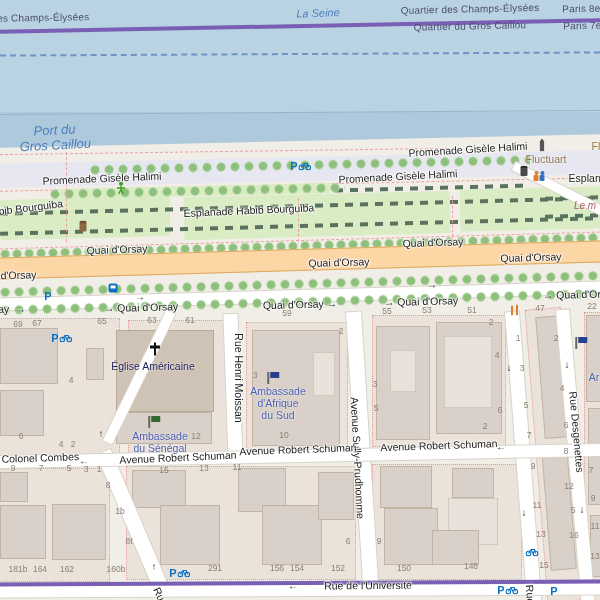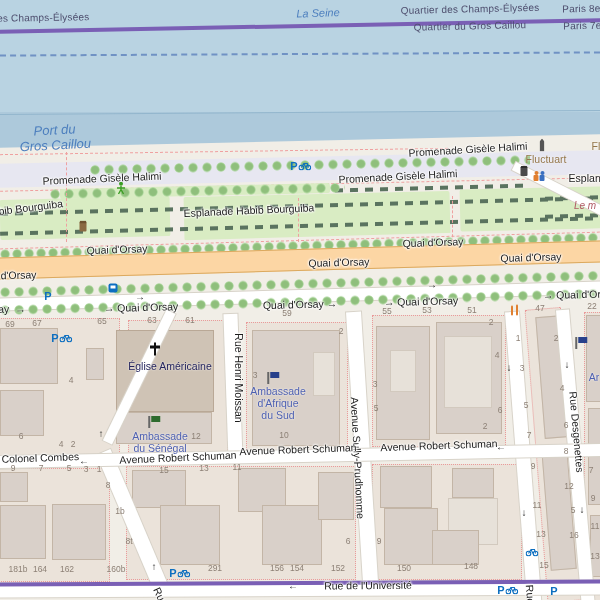--- a/index.html
+++ b/index.html
@@ -185,39 +185,39 @@
       <div class="lbl street" style="left: 531px; top: 614px; transform: translate(-50%, -50%) rotate(86deg);">Rue Surcouf</div>
       <div class="lbl street" style="left: 160px; top: 597px; transform: translate(-50%, -50%) rotate(65deg);">Rue</div>
       <div class="lbl street" style="left: 22px; top: 459px; transform: translate(-50%, -50%) rotate(-2deg);">Rue du Colonel Combes</div>
       <div class="lbl arrow" style="left: 84px; top: 461px; transform: translate(-50%, -50%);">←</div>
       <div class="lbl street" style="left: 178px; top: 458px; transform: translate(-50%, -50%) rotate(-2.5deg);">Avenue Robert Schuman</div>
       <div class="lbl street" style="left: 298px; top: 450px; transform: translate(-50%, -50%) rotate(-2deg);">Avenue Robert Schuman</div>
       <div class="lbl street" style="left: 439px; top: 446px; transform: translate(-50%, -50%) rotate(-2deg);">Avenue Robert Schuman</div>
       <div class="lbl arrow" style="left: 501px; top: 447px; transform: translate(-50%, -50%);">←</div>
       <div class="lbl street" style="left: 368px; top: 586px; transform: translate(-50%, -50%) rotate(-0.5deg);">Rue de l'Université</div>
       <div class="lbl arrow" style="left: 293px; top: 586px; transform: translate(-50%, -50%);">←</div>
-      <div class="lbl poi-dark" style="left: 153px; top: 367px; transform: translate(-50%, -50%); margin-left: 17px;">Église Américaine</div>
+      <div class="lbl poi-dark" style="left: 153px; top: 367px; transform: translate(-50%, -50%);">Église Américaine</div>
       <div class="lbl poi-blue" style="left: 278px; top: 404px; transform: translate(-50%, -50%);">Ambassade
 d'Afrique
 du Sud</div>
       <div class="lbl poi-blue" style="left: 160px; top: 443px; transform: translate(-50%, -50%);">Ambassade
 du Sénégal</div>
       <div class="lbl poi-brown" style="left: 546px; top: 160px; transform: translate(-50%, -50%);">Fluctuart</div>
       <div class="lbl poi-brown" style="left: 612px; top: 147px; transform: translate(-50%, -50%);">Fluctuart</div>
       <div class="lbl memorial" style="left: 585px; top: 206px; transform: translate(-50%, -50%);">Le m</div>
       <div class="lbl poi-blue" style="left: 594px; top: 378px; transform: translate(-50%, -50%); text-align: right;">Ar</div>
       <div class="lbl arrow" style="left: 140px; top: 297px; transform: translate(-50%, -50%);">→</div>
       <div class="lbl arrow" style="left: 432px; top: 285px; transform: translate(-50%, -50%);">→</div>
       <div class="lbl arrow" style="left: 101px; top: 434px; transform: translate(-50%, -50%);">↑</div>
       <div class="lbl arrow" style="left: 509px; top: 368px; transform: translate(-50%, -50%);">↓</div>
       <div class="lbl arrow" style="left: 567px; top: 365px; transform: translate(-50%, -50%);">↓</div>
       <div class="lbl arrow" style="left: 524px; top: 513px; transform: translate(-50%, -50%);">↓</div>
       <div class="lbl arrow" style="left: 582px; top: 510px; transform: translate(-50%, -50%);">↓</div>
       <div class="lbl arrow" style="left: 154px; top: 567px; transform: translate(-50%, -50%);">↑</div>
-      <div class="lbl hn" style="left: 10px; top: 325px; transform: translate(-50%, -50%); text-align: center;">69</div>
+      <div class="lbl hn" style="left: 18px; top: 325px; transform: translate(-50%, -50%); text-align: center;">69</div>
       <div class="lbl hn" style="left: 37px; top: 324px; transform: translate(-50%, -50%);">67</div>
       <div class="lbl hn" style="left: 102px; top: 322px; transform: translate(-50%, -50%);">65</div>
       <div class="lbl hn" style="left: 152px; top: 321px; transform: translate(-50%, -50%);">63</div>
       <div class="lbl hn" style="left: 190px; top: 321px; transform: translate(-50%, -50%);">61</div>
       <div class="lbl hn" style="left: 287px; top: 314px; transform: translate(-50%, -50%);">59</div>
       <div class="lbl hn" style="left: 387px; top: 312px; transform: translate(-50%, -50%);">55</div>
       <div class="lbl hn" style="left: 427px; top: 311px; transform: translate(-50%, -50%);">53</div>
       <div class="lbl hn" style="left: 472px; top: 311px; transform: translate(-50%, -50%);">51</div>
       <div class="lbl hn" style="left: 540px; top: 309px; transform: translate(-50%, -50%);">47</div>
       <div class="lbl hn" style="left: 592px; top: 307px; transform: translate(-50%, -50%);">22</div>

